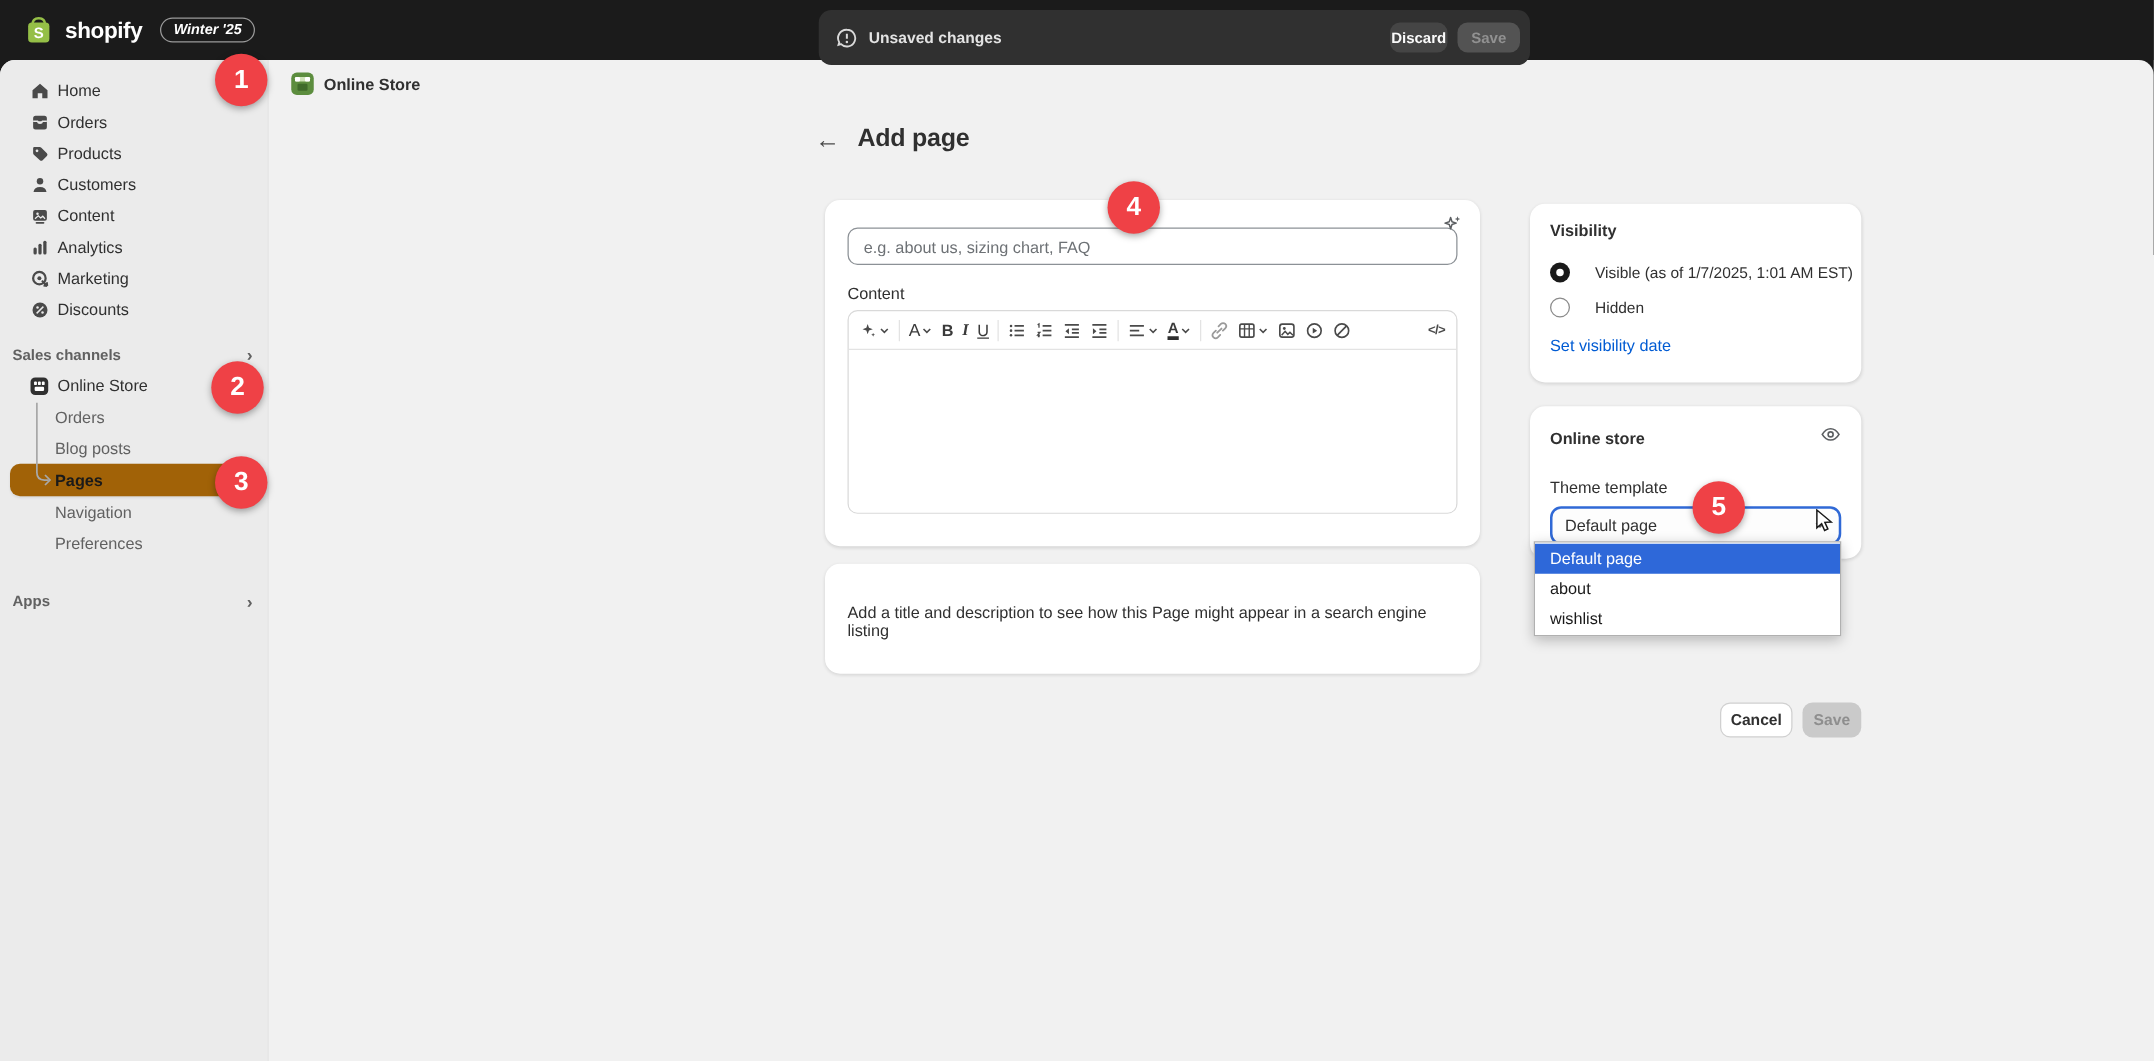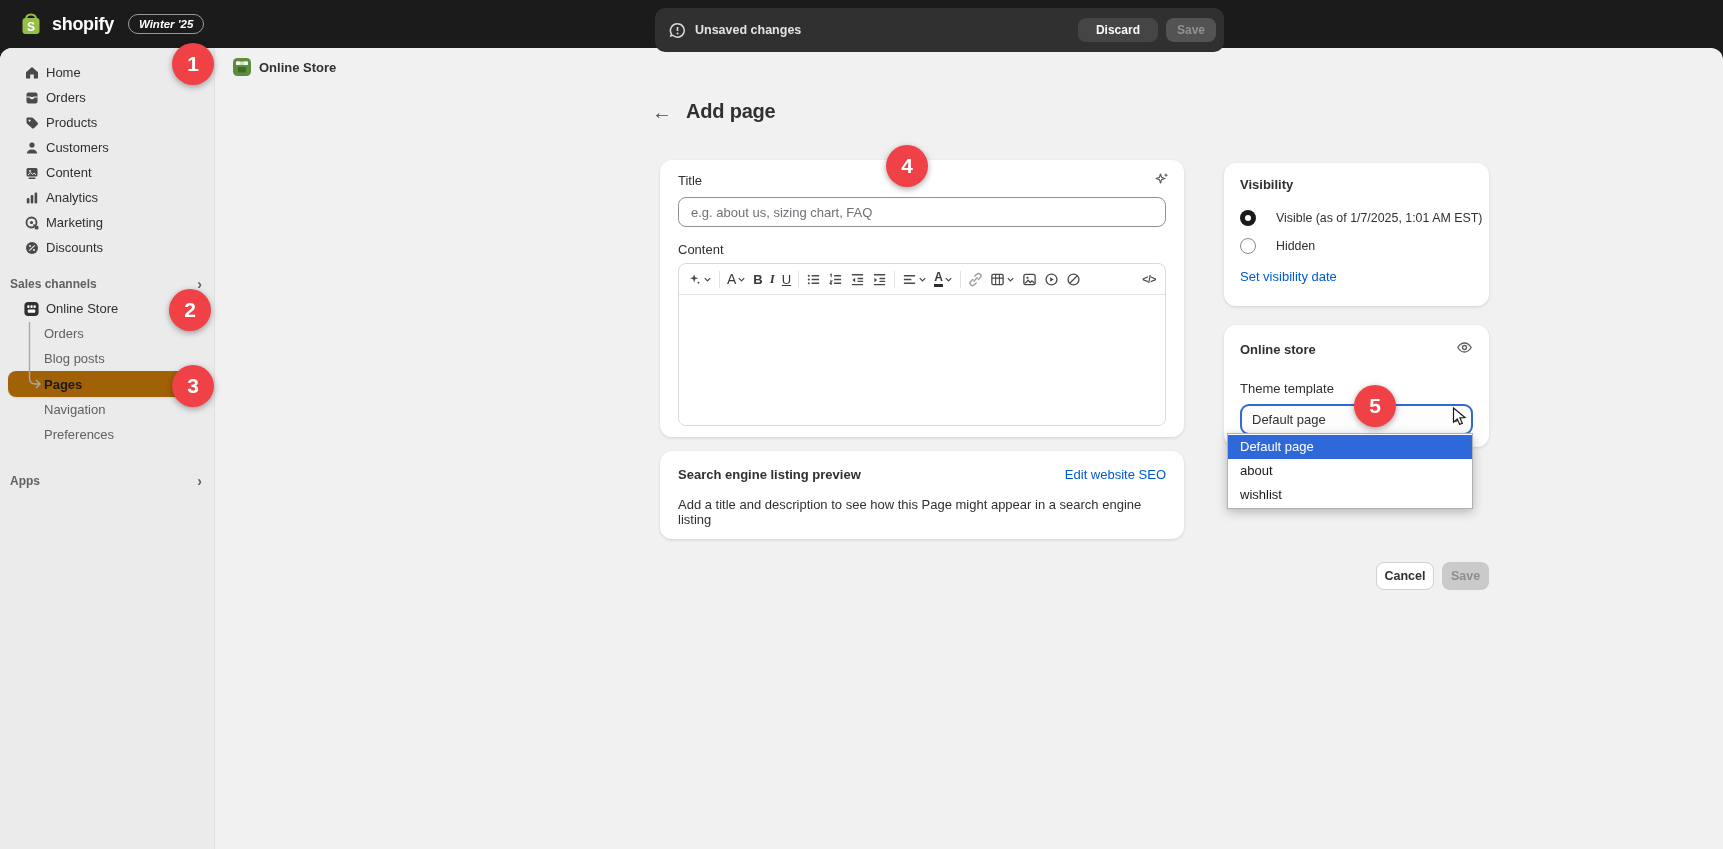--- a/index.html
+++ b/index.html
@@ -12,21 +12,21 @@
     color:#303030;
   }
   
   .topbar { position:absolute; top:0; left:0; width:1723px; height:48px; background:#1b1b1b; display:flex; align-items:center; z-index:10; }
   .logo-wrap { display:flex; align-items:center; gap:8px; margin-left:18px; }
   .logo-text { color:#fff; font-size:18px; font-weight:700; letter-spacing:-0.3px; }
   .version-pill { margin-left:6px; border:1px solid #9a9a9a; border-radius:12px; color:#fff; font-size:11.5px; font-weight:700; font-style:italic; padding:3px 10px; }
   .notif { position:absolute; left:655px; top:8px; width:569px; height:44px; background:#303030; border-radius:10px; display:flex; align-items:center; padding:0 8px 0 14px; }
   .notif-text { color:#e3e3e3; font-size:12.5px; font-weight:600; margin-left:9px; }
   .notif-spacer { flex:1; }
-  .btn-discard { background:#454545; color:#fafafa; border:none; border-radius:8px; font-size:12px; font-weight:600; padding:5px 18px; margin-right:8px; font-family:inherit; }
+  .btn-discard { background:#454545; color:#fafafa; border:none; border-radius:8px; font-size:12px; font-weight:600; padding:5px 1px; margin-right:8px; font-family:inherit; }
   .btn-save-top { background:#535353; color:#919191; border:none; border-radius:8px; font-size:12px; font-weight:600; padding:5px 11px; font-family:inherit; }
   
   .surface { position:absolute; top:48px; left:0; width:1723px; height:801px; background:#f1f1f1; border-radius:12px 12px 0 0; }
   .sidebar { position:absolute; top:48px; left:0; width:215px; height:801px; background:#ebebeb; border-radius:12px 0 0 0; border-right:1px solid #e0e0e0; padding-top:12px; z-index:5; }
   .nav-item { height:25px; display:flex; align-items:center; padding-left:23px; cursor:pointer; }
   .nav-icon { width:17px; height:17px; display:inline-flex; align-items:center; justify-content:center; }
   .nav-icon svg { display:block; }
   .nav-label { margin-left:6px; font-size:13px; color:#303030; font-weight:500; }
   .nav-header { height:24px; display:flex; align-items:center; padding:0 12px 0 10px; margin-top:12px; }
   .nav-header-label { font-size:12px; font-weight:600; color:#616161; flex:1; }
@@ -256,21 +256,20 @@
   </span>
   <span class="breadcrumb-label">Online Store</span>
 </div>
 
 <div class="page-head">
   <span class="back-arrow">←</span>
   <span class="page-title">Add page</span>
 </div>
 
 <div class="card card-main">
-  <div class="field-label">Title</div>
   <span class="sparkle-btn">
     <svg width="16" height="16" viewBox="0 0 16 16">
         <path d="M6.5 3 L7.6 6.4 L11 7.5 L7.6 8.6 L6.5 12 L5.4 8.6 L2 7.5 L5.4 6.4 Z" fill="none" stroke="#5c5f62" stroke-width="1.2" stroke-linejoin="round"></path>
         <path d="M12 2 l0.6 1.6 L14.2 4.2 l-1.6 0.6 L12 6.4 l-0.6-1.6 L9.8 4.2 l1.6-0.6 Z" fill="#5c5f62"></path>
       </svg>
   </span>
   <input class="text-input" type="text" placeholder="e.g. about us, sizing chart, FAQ" style="">
   <div class="field-label content-label">Content</div>
   <div class="editor">
     <div class="toolbar">
@@ -376,24 +375,20 @@
           </svg>
       </span>
       <span class="tb-spacer"></span>
       <span class="tb-code">&lt;/&gt;</span>
     </div>
     <div class="editor-body"></div>
   </div>
 </div>
 
 <div class="card card-seo">
-  <div class="seo-row">
-    <span class="seo-title">Search engine listing preview</span>
-    <span class="blue-link">Edit website SEO</span>
-  </div>
   <div class="seo-desc">Add a title and description to see how this Page might appear in a search engine listing</div>
 </div>
 
 <div class="card card-vis">
   <div class="card-heading">Visibility</div>
   <div class="radio-row" style="margin-top:18px;">
     <span class="radio-outer checked"></span>
     <span class="radio-label">Visible (as of 1/7/2025, 1:01 AM EST)</span>
   </div>
   <div class="radio-row">

